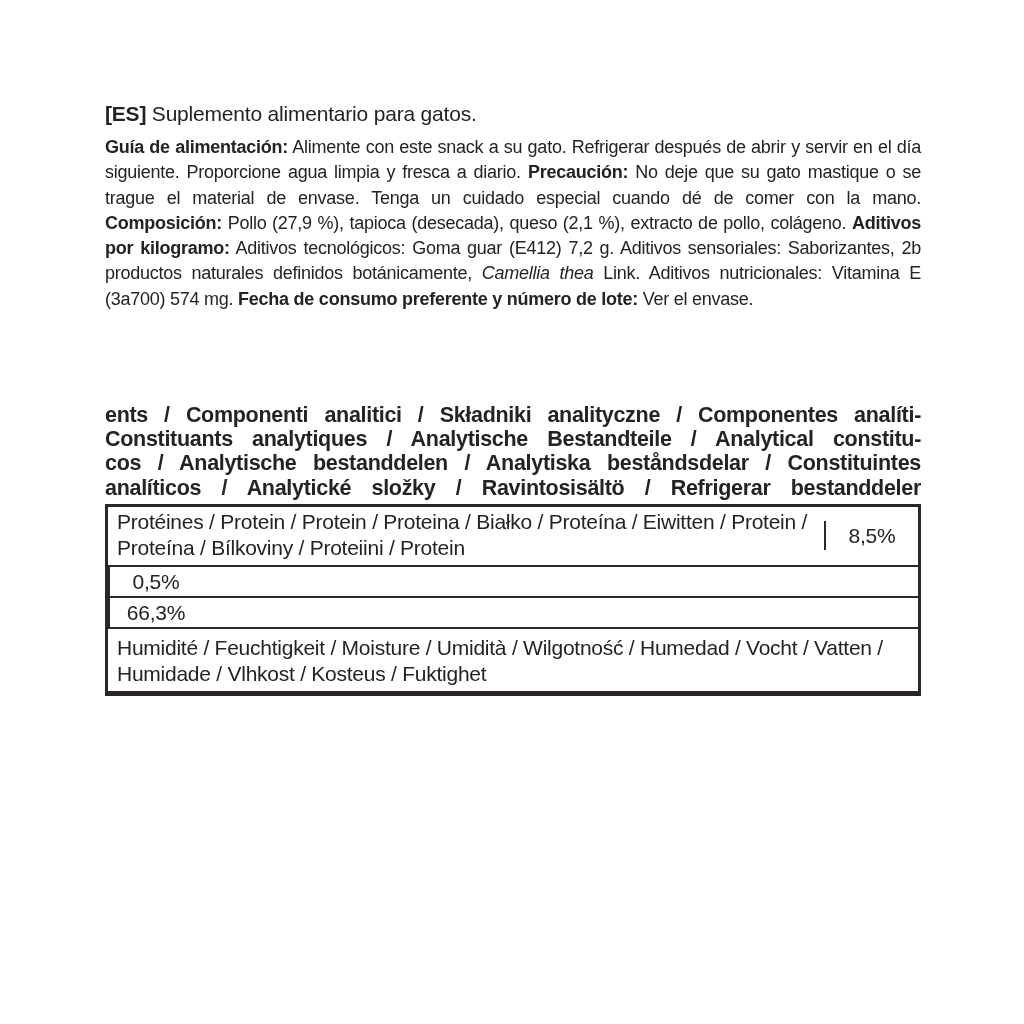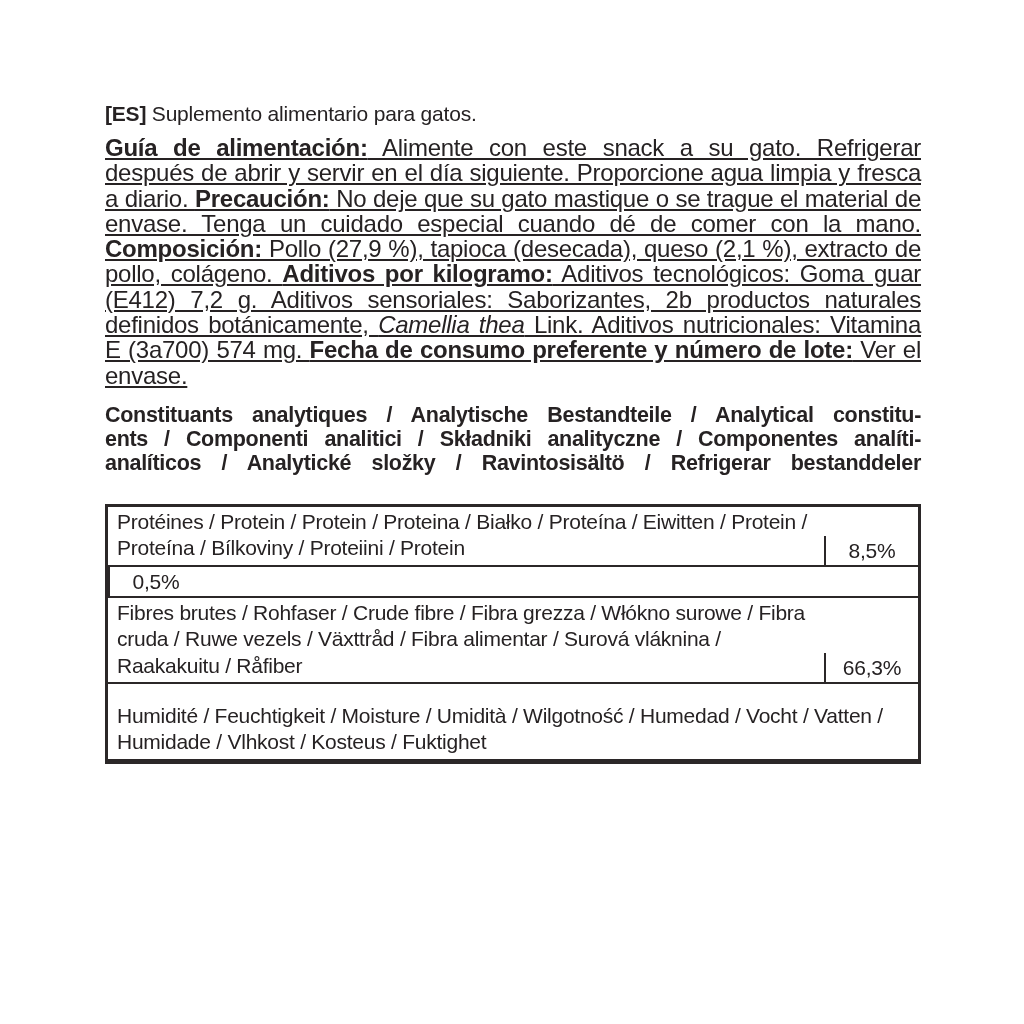--- a/index.html
+++ b/index.html
@@ -31,25 +31,24 @@
     width: 100%;
     font-size: 21px;
     line-height: 25px;
     letter-spacing: -0.2px;
   }
   .body-text {
     position: absolute;
     top: 135px;
     left: 0;
     width: 100%;
-    font-size: 24px;
+    font-size: 18px;
     line-height: 25.3px;
     letter-spacing: -0.25px;
     text-align: justify;
-    text-decoration: underline;
   }
   .bold { font-weight: bold; }
   .italic { font-style: italic; }
   .table-heading {
     position: absolute;
     top: 403px;
     left: 0;
     width: 100%;
     font-weight: bold;
     font-size: 21.5px;
@@ -64,21 +63,21 @@
   .atable {
     position: absolute;
     top: 504px;
     left: 0;
     width: 100%;
     border: 3px solid #2b2728;
     background: #ffffff;
   }
   .arow {
     display: flex;
-    align-items: flex-end;
+    align-items: center;
     border-top: 2px solid #2b2728;
   }
   .arow:first-child { border-top: none; }
   .alabel {
     flex: 1 1 auto;
     padding: 2px 9px 3px 9px;
     font-size: 21px;
     line-height: 26.4px;
     letter-spacing: -0.25px;
   }
@@ -89,49 +88,49 @@
     align-items: center;
     justify-content: center;
     text-align: center;
     font-size: 21px;
     line-height: 25px;
     letter-spacing: -0.2px;
     padding: 2px 4px;
   }
   .r1 .alabel { min-height: 53px; }
   .r2 .alabel, .r3 .alabel, .r4 .alabel { min-height: 78px; }
-  .r5 .alabel { min-height: 57px; padding-top: 19px; border-radius: 21px; }
+  .r5 .alabel { min-height: 57px; padding-top: 6px; border-radius: 21px; }
   .r6 .alabel { min-height: 53px; }
 </style>
 </head>
 <body>
 
 <div class="page">
   <div class="content">
 
     <p class="es-line"><span class="bold">[ES]</span><span> Suplemento alimentario para gatos.</span></p>
 
     <p class="body-text"><span class="bold">Guía de alimentación:</span><span> Alimente con este snack a su gato. Refrigerar después de abrir y servir en el día siguiente. Proporcione agua limpia y fresca a diario. </span><span class="bold">Precaución:</span><span> No deje que su gato mastique o se trague el material de envase. Tenga un cuidado especial cuando dé de comer con la mano. </span><span class="bold">Composición:</span><span> Pollo (27,9 %), tapioca (desecada), queso (2,1 %), extracto de pollo, colágeno. </span><span class="bold">Aditivos por kilogramo:</span><span> Aditivos tecnológicos: Goma guar (E412) 7,2 g. Aditivos sensoriales: Saborizantes, 2b productos naturales definidos botánicamente, </span><span class="italic">Camellia thea</span><span> Link. Aditivos nutricionales: Vitamina E (3a700) 574 mg. </span><span class="bold">Fecha de consumo preferente y número de lote:</span><span> Ver el envase.</span></p>
 
     <div class="table-heading">
+      <div class="hline">ents / Componenti analitici / Składniki analityczne / Componentes analíti-</div>
       <div class="hline">Constituants analytiques / Analytische Bestandteile / Analytical constitu-</div>
-      <div class="hline">ents / Componenti analitici / Składniki analityczne / Componentes analíti-</div>
+      <div class="hline">cos / Analytische bestanddelen / Analytiska beståndsdelar / Constituintes</div>
       <div class="hline">analíticos / Analytické složky / Ravintosisältö / Refrigerar bestanddeler</div>
     </div>
 
     <div class="atable">
       <div class="arow r1">
         <div class="alabel">Protéines / Protein / Protein / Proteina / Białko / Proteína / Eiwitten / Protein / Proteína / Bílkoviny / Proteiini / Protein</div>
         <div class="avalue">8,5%</div>
       </div>
       <div class="arow r2">
         <div class="avalue">0,5%</div>
       </div>
       <div class="arow r3">
-        <div class="alabel">Fibres brutes / Rohfaser / Crude fibre / Fibra grezza / Włókno surowe / Fibra cruda / Ruwe vezels / Växttråd / Fibra alimentar / Surová vláknina / Raakakuitu / Råfiber</div>
         <div class="avalue">66,3%</div>
       </div>
       <div class="arow r5">
         <div class="alabel">Humidité / Feuchtigkeit / Moisture / Umidità / Wilgotność / Humedad / Vocht / Vatten / Humidade / Vlhkost / Kosteus / Fuktighet</div>
       </div>
       <div class="arow r6">
       </div>
     </div>
 
   </div>

